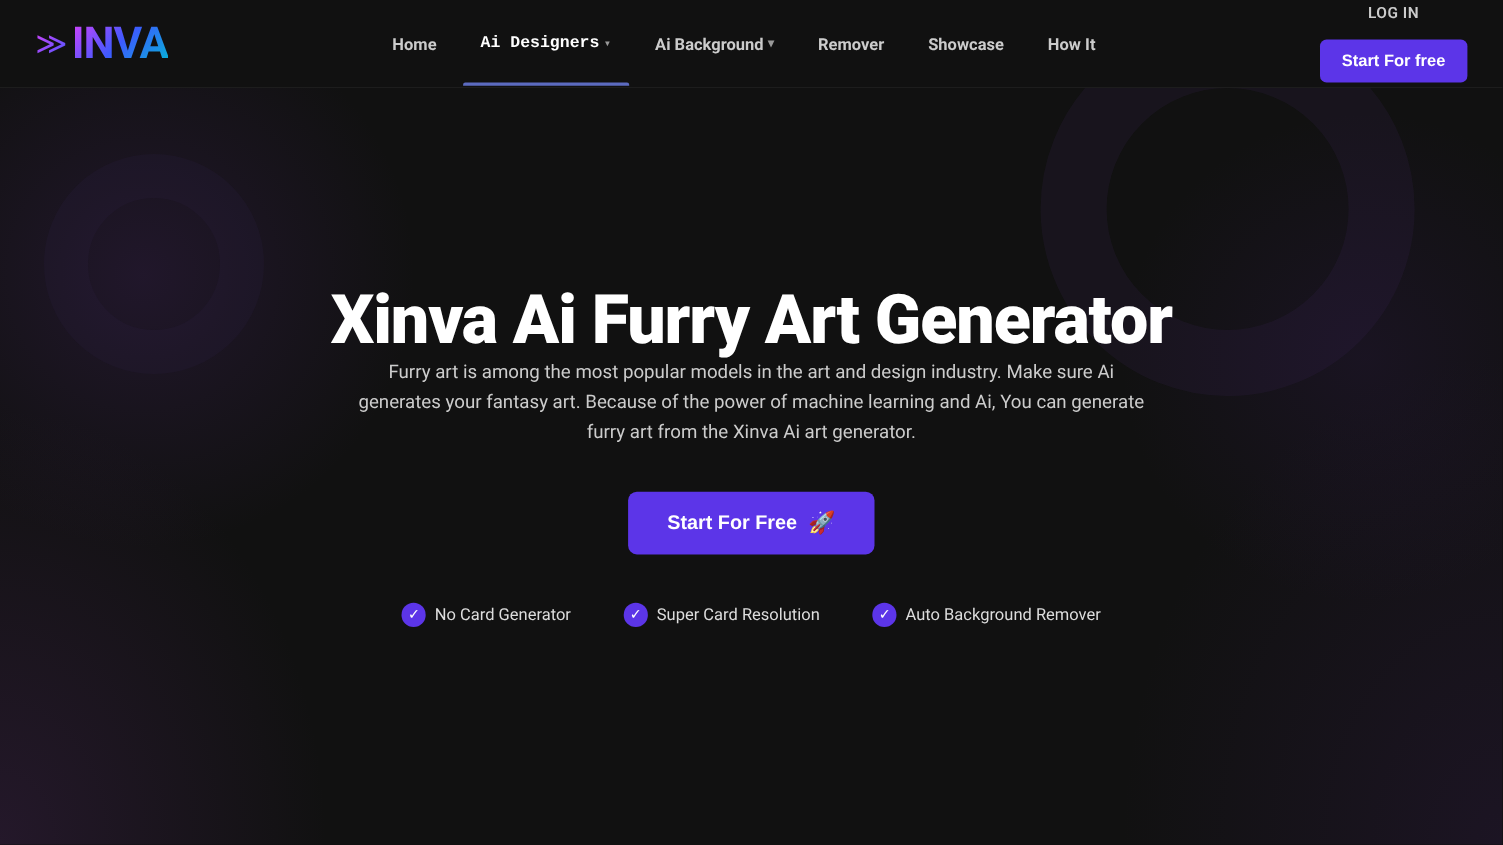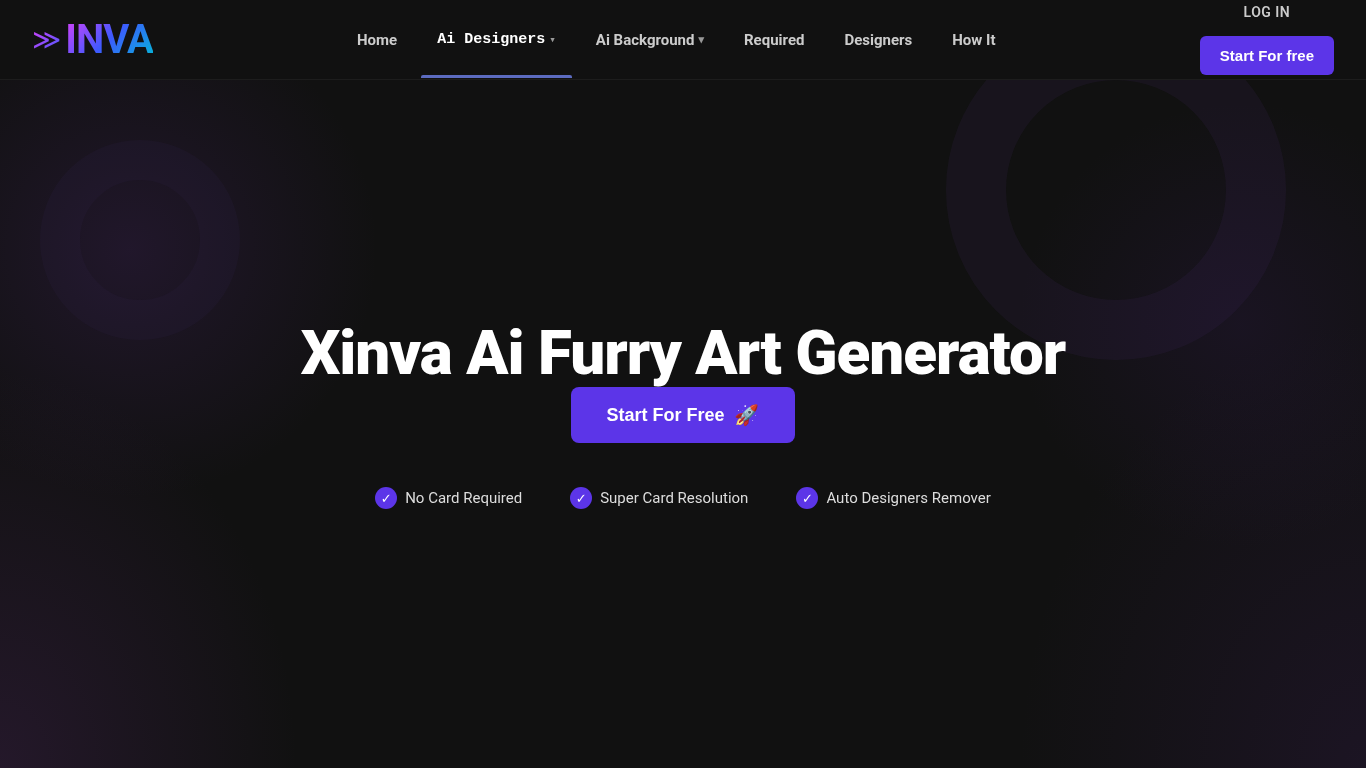--- a/index.html
+++ b/index.html
@@ -298,58 +298,59 @@
     </a>
     <a class="nav-item active">
       <span>Ai Designers</span>
       <span class="chevron">▾</span>
     </a>
     <a class="nav-item">
       <span>Ai Background</span>
       <span class="chevron">▾</span>
     </a>
     <a class="nav-item">
-      <span>Required</span>
-    </a>
-    <a class="nav-item">
-      <span>Designers</span>
+      <span>Remover</span>
+    </a>
+    <a class="nav-item">
+      <span>Showcase</span>
     </a>
     <a class="nav-item">
       <span>How It</span>
     </a>
   </div>
 
   <div class="nav-right">
     <span class="login-btn">LOG IN</span>
     <button class="start-free-btn-nav">Start For free</button>
   </div>
 </nav>
 
 <section class="hero">
   <div class="circle-deco-1"></div>
   <div class="circle-deco-2"></div>
   <div class="hero-bg-left"></div>
   <div class="hero-bg-right"></div>
 
   <div class="hero-content">
     <h1 class="hero-title">Xinva Ai Furry Art Generator</h1>
+    <p class="hero-description">Furry art is among the most popular models in the art and design industry. Make sure Ai generates your fantasy art. Because of the power of machine learning and Ai, You can generate furry art from the Xinva Ai art generator.</p>
 
     <button class="start-free-btn-hero">
       <span>Start For Free</span>
       <span class="rocket-icon">🚀</span>
     </button>
 
     <div class="features-row">
       <div class="feature-item">
         <div class="check-circle">✓</div>
-        <span>No Card Required</span>
+        <span>No Card Generator</span>
       </div>
       <div class="feature-item">
         <div class="check-circle">✓</div>
         <span>Super Card Resolution</span>
       </div>
       <div class="feature-item">
         <div class="check-circle">✓</div>
-        <span>Auto Designers Remover</span>
+        <span>Auto Background Remover</span>
       </div>
     </div>
   </div>
 </section>
 
 </body></html>

